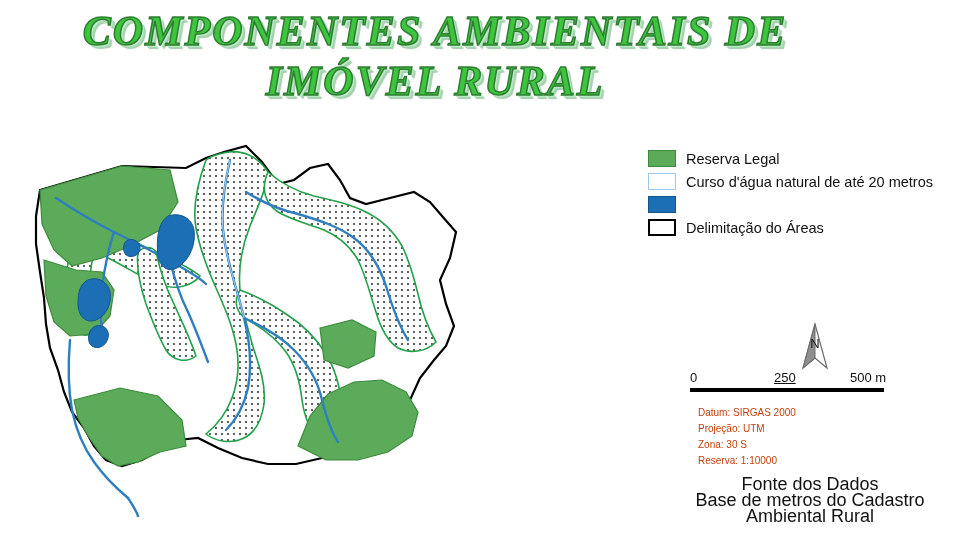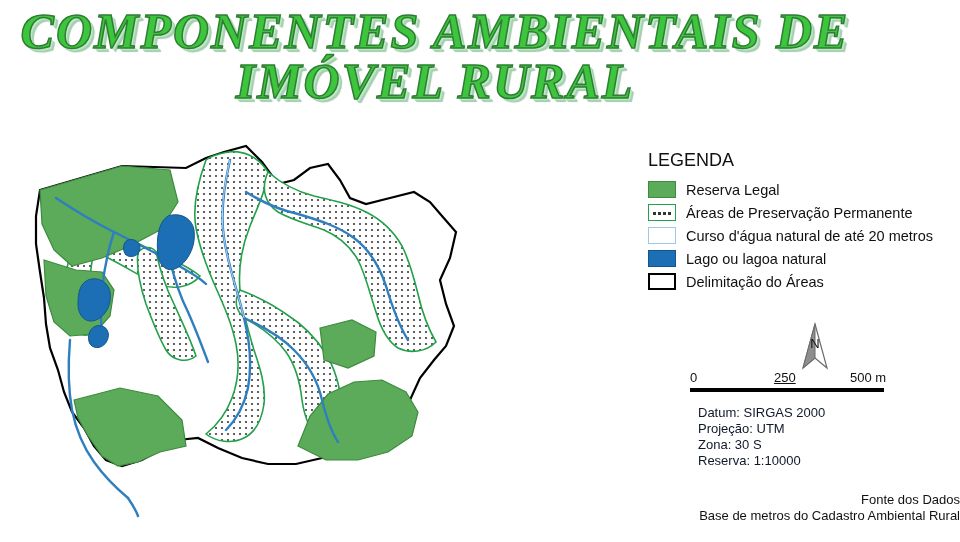--- a/index.html
+++ b/index.html
@@ -18,21 +18,21 @@
   
   #title {
     position: absolute;
     left: 0;
     top: 6px;
     width: 870px;
     text-align: center;
     font-family: "Liberation Serif", serif;
     font-style: italic;
     font-weight: bold;
-    font-size: 50px;
+    font-size: 42px;
     line-height: 50px;
     letter-spacing: 2px;
     color: #3dc63d;
     -webkit-text-stroke: 1.5px #2e7d32;
     text-shadow:
       2px 2px 0 #bfe8c8,
       3px 3px 0 #9fd8ad,
       4px 4px 1px rgba(120,170,130,0.65);
     white-space: pre-line;
     user-select: none;
@@ -122,31 +122,31 @@
     height: 4px;
     background: #000;
     width: 194px;
   }
 
   
   #metadata {
     position: absolute;
     left: 698px;
     top: 405px;
-    font-size: 13px;
-    color: #0f172a;
+    font-size: 10px;
+    color: #c2410c;
     line-height: 16px;
   }
   #source {
     position: absolute;
     left: 660px;
-    top: 492px;
+    top: 476px;
     width: 300px;
-    text-align: right;
-    font-size: 13px;
+    text-align: center;
+    font-size: 18px;
     color: #111;
     line-height: 16px;
   }
 </style>
 </head>
 <body>
 
 <div id="title">COMPONENTES AMBIENTAIS DE
 IMÓVEL RURAL</div>
 
@@ -236,40 +236,34 @@
                C76 204 68 196 68 184 C68 172 70 164 78 160 Z"></path>
       <path d="M86 206 C94 204 100 210 98 218 C96 226 88 230 82 226
                C76 222 78 208 86 206 Z"></path>
       <path d="M118 120 C124 118 130 122 130 128 C130 134 124 138 118 136
                C112 134 112 122 118 120 Z"></path>
     </g>
   </svg>
 </div>
 
 <div id="legend-panel">
-  <div id="legend-title">LEGENDA</div>
 
   <div class="legend-row">
     <span class="swatch sw-reserva"></span>
     <span class="legend-label">Reserva Legal</span>
   </div>
 
-  <div class="legend-row">
-    <span class="swatch sw-app"></span>
-    <span class="legend-label">Áreas de Preservação Permanente</span>
-  </div>
 
   <div class="legend-row">
     <span class="swatch sw-curso"></span>
     <span class="legend-label">Curso d'água natural de até 20 metros</span>
   </div>
 
   <div class="legend-row">
     <span class="swatch sw-lago"></span>
-    <span class="legend-label">Lago ou lagoa natural</span>
   </div>
 
   <div class="legend-row">
     <span class="swatch sw-imovel"></span>
     <span class="legend-label">Delimitação do Áreas</span>
   </div>
 </div>
 
 <div id="north-arrow">
   <svg width="50" height="52" viewBox="0 0 50 52" xmlns="http://www.w3.org/2000/svg">

